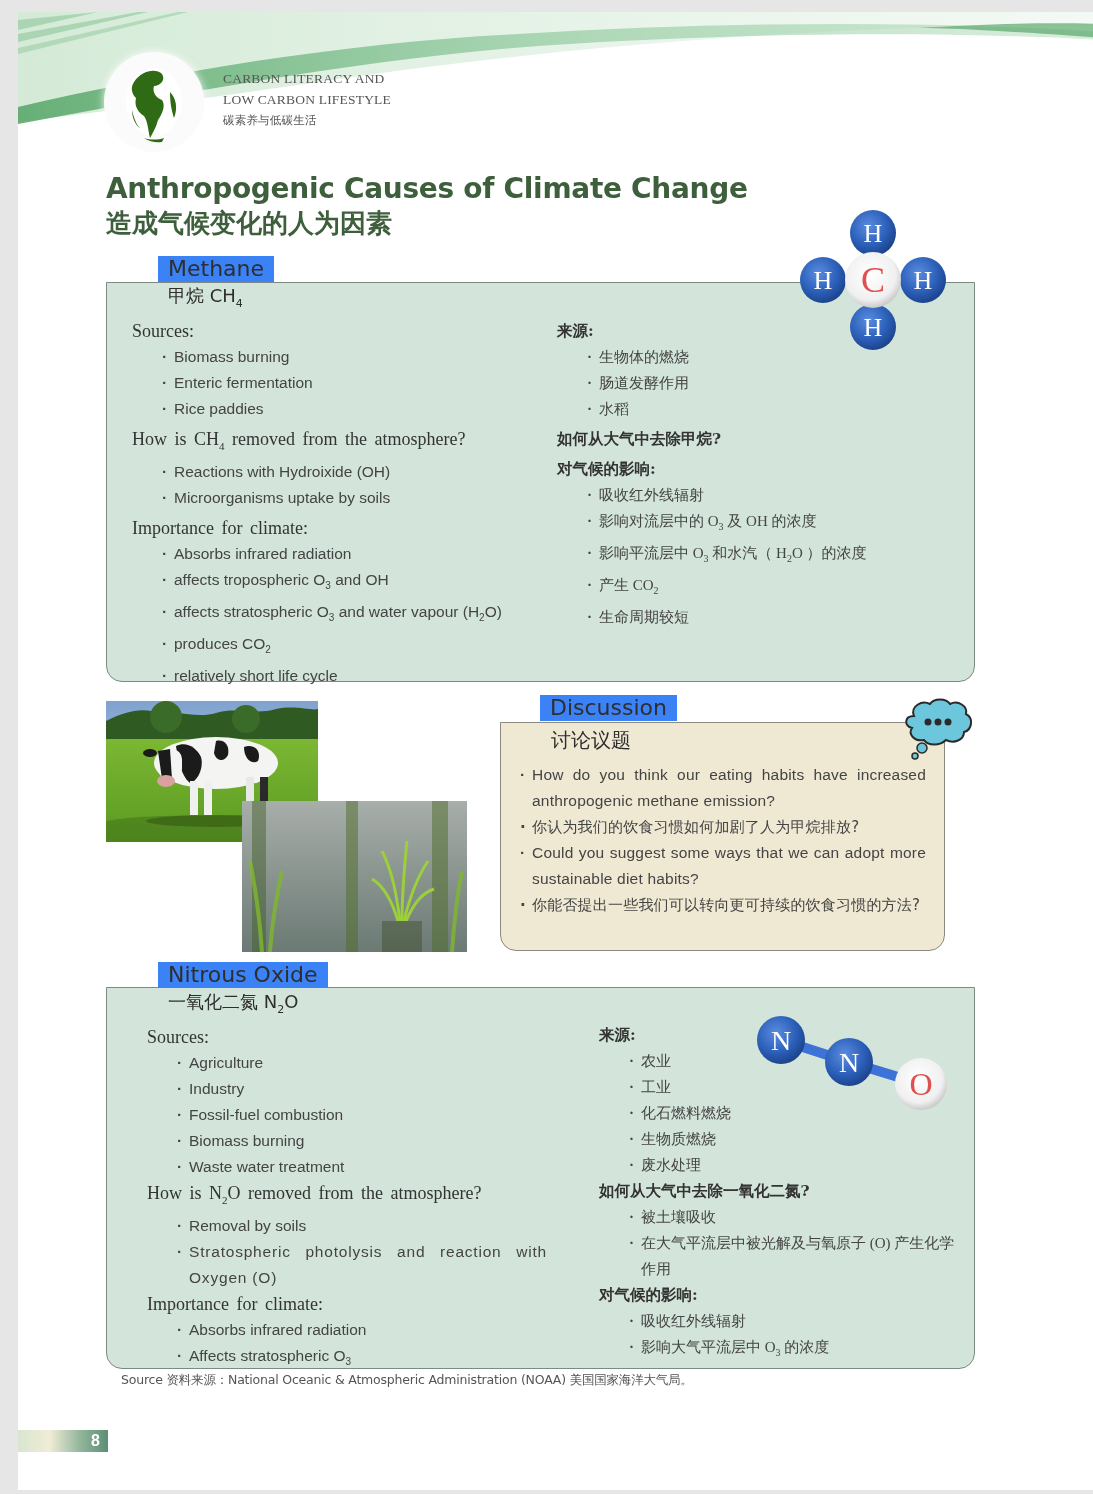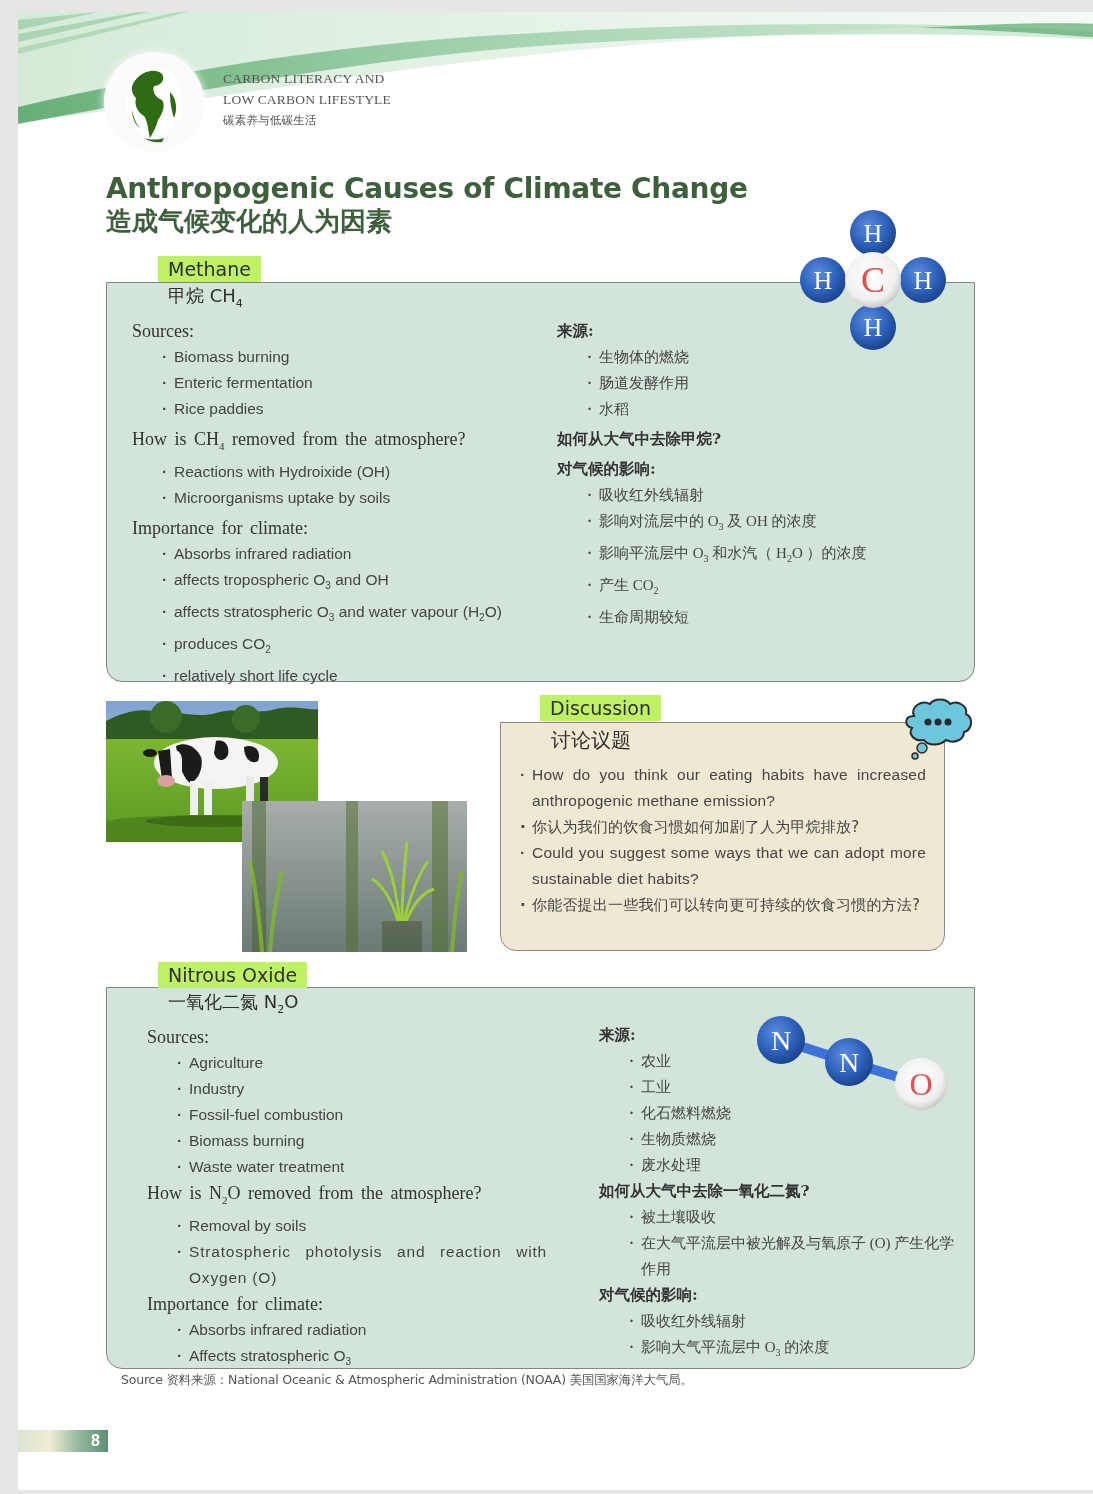--- a/index.html
+++ b/index.html
@@ -5,26 +5,26 @@
   * { box-sizing: border-box; margin: 0; padding: 0; }
   html, body { width: 1093px; height: 1494px; background: #e6e6e6; overflow: hidden; }
   body { position: relative; font-family: "Liberation Sans", "DejaVu Sans", sans-serif; color: #3a3a3a; }
   .page { position: absolute; left: 3px; top: 12px; width: 1087px; height: 1478px; background: #ffffff; overflow: hidden; margin-left: 15px; }
   .header-swoosh { position: absolute; left: 0; top: 0; width: 1087px; height: 160px; }
   .logo { position: absolute; left: 86px; top: 40px; width: 100px; height: 100px; border-radius: 50%; background: #fbfbfb; box-shadow: 0 0 8px rgba(255,255,255,0.9); }
   .series-title { position: absolute; left: 205px; top: 56px; font-family: "Liberation Serif", "DejaVu Serif", serif; font-size: 13.5px; color: #555; line-height: 21px; letter-spacing: 0.2px; }
   .series-cn { font-size: 11.5px; color: #555; font-family: "DejaVu Sans", sans-serif; }
   .main-title { position: absolute; left: 88px; top: 160px; color: #3e5f3c; font-family: "DejaVu Sans", sans-serif; font-weight: bold; }
   .main-title .en { font-size: 28px; letter-spacing: -0.3px; line-height: 34px; }
-  .main-title .cn { font-size: 26px; line-height: 34px; font-family: Liberation Mono, monospace; }
+  .main-title .cn { font-size: 26px; line-height: 34px; }
 
   .box { position: absolute; border: 1.5px solid #7d8a82; border-radius: 0 0 16px 16px; }
   .box.green { background: #d3e5da; }
   .box.beige { background: #efe8d3; border-color: #8a8a80; }
-  .tab-label { position: absolute; background: #bef264; padding: 0 10px; font-family: "DejaVu Sans", sans-serif; font-size: 19px; color: #2e2e2e; line-height: 26px; }
+  .tab-label { position: absolute; background: #3b82f6; padding: 0 10px; font-family: "DejaVu Sans", sans-serif; font-size: 22px; color: #2e2e2e; line-height: 26px; }
   .sub-title { position: absolute; font-family: "DejaVu Sans", sans-serif; font-size: 18px; color: #2e2e2e; }
   .sub-title sub { font-size: 11px; }
 
   .col { position: absolute; }
   .hd { font-family: "Liberation Serif", "DejaVu Serif", serif; font-size: 18px; color: #333; line-height: 26px; word-spacing: 3px; }
   .hd.cn { font-family: "DejaVu Serif", serif; font-weight: bold; font-size: 15.5px; }
   .hd sub { font-size: 11px; }
   ul.bl { list-style: none; }
   ul.bl li { position: relative; padding-left: 12px; font-size: 15.5px; line-height: 26px; color: #444; }
   ul.bl li::before { content: "·"; position: absolute; left: 0; top: 0; font-weight: bold; }

